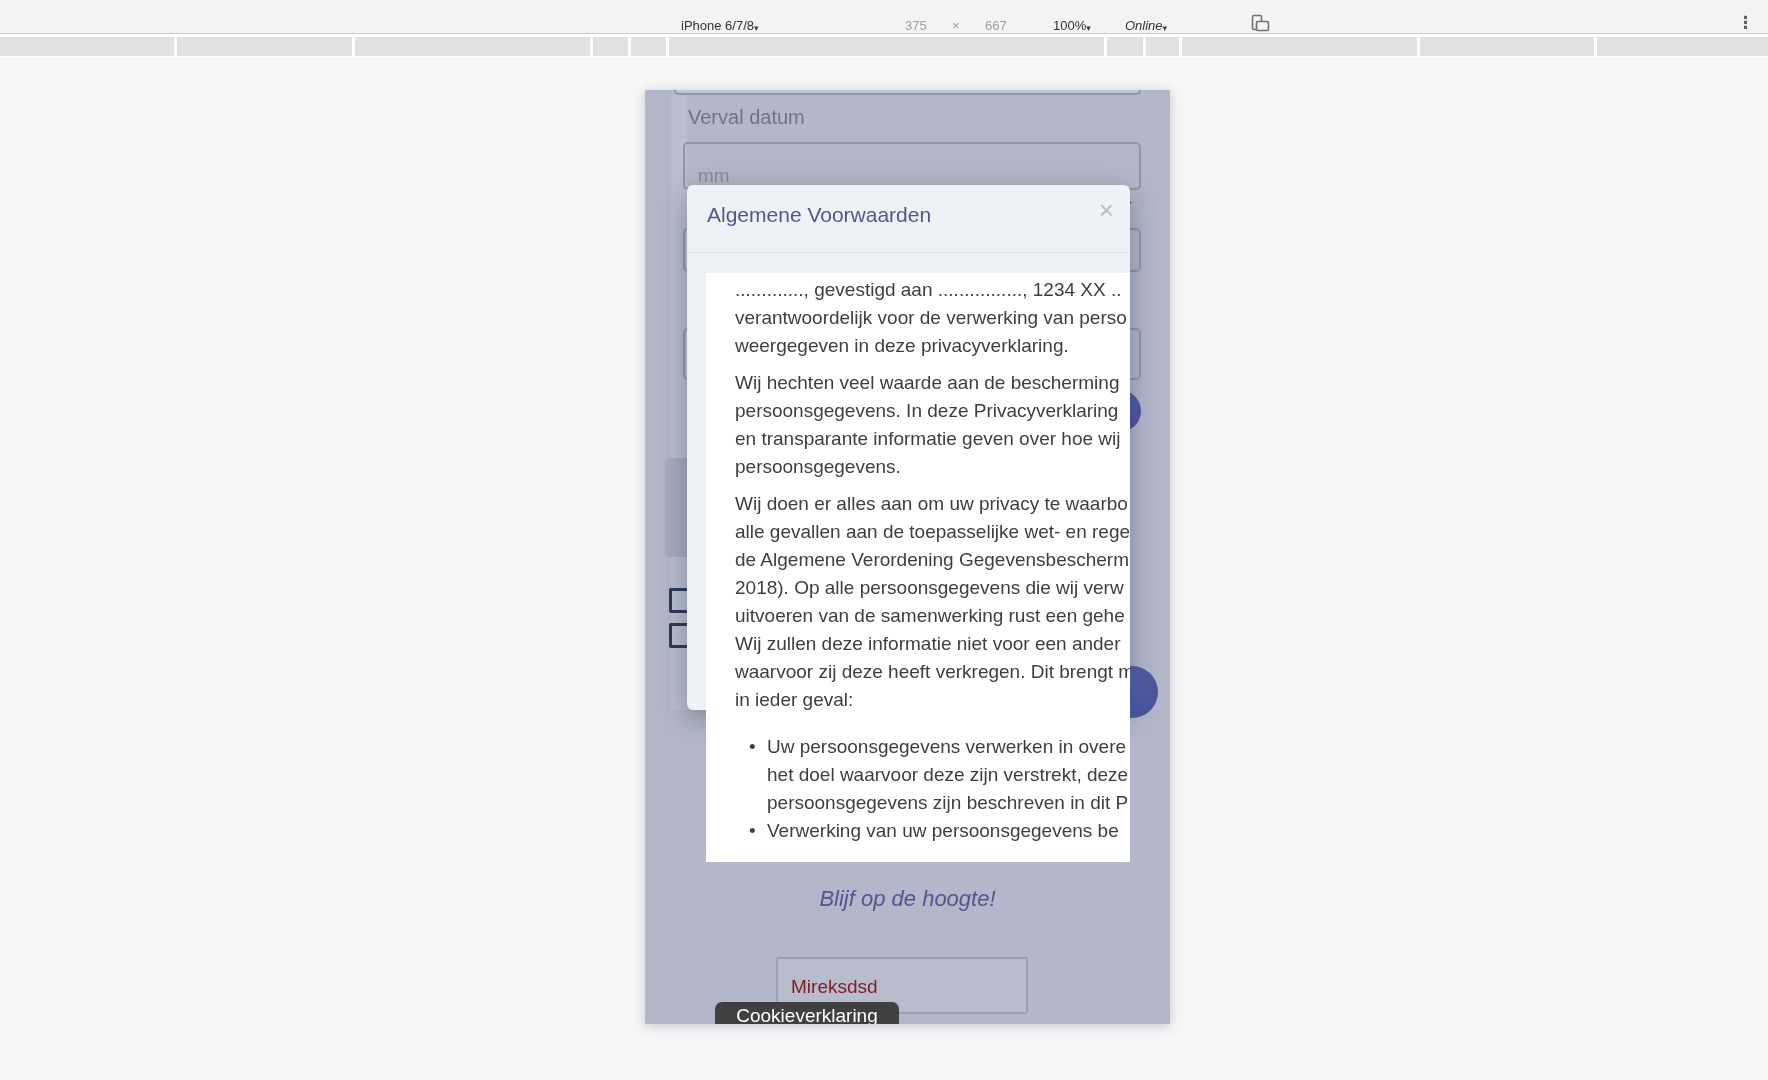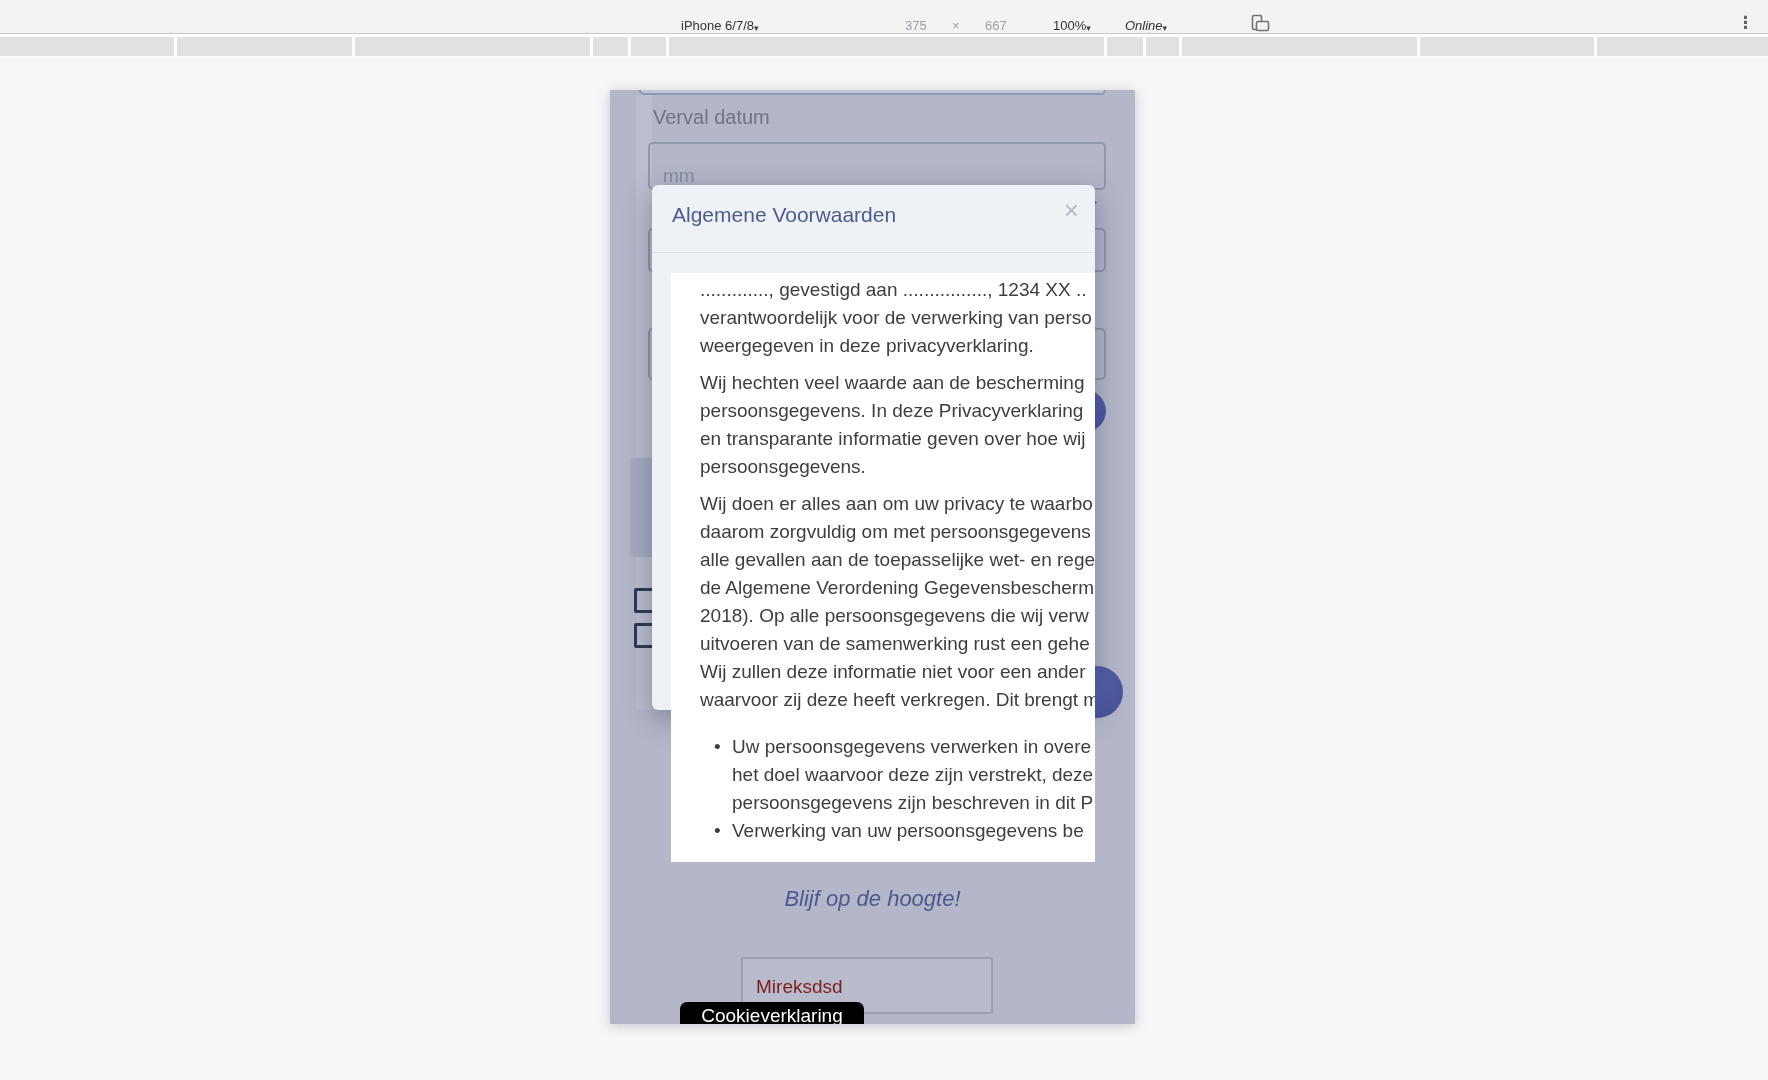--- a/index.html
+++ b/index.html
@@ -19,21 +19,21 @@
   .dt-zoom { left:1053px; }
   .dt-net { left:1125px;font-style:italic; }
   .dt-rotate { left:1248px; }
   .dt-kebab { left:1737px; font-size:17px; color:#5f6368; letter-spacing:0; font-weight:bold; }
 
   
   .strip { position:absolute; left:0; top:34px; width:1768px; height:23px; background:#ffffff; }
   .strip-seg { position:absolute; top:3px; height:19px; background:#e1e1e2; }
 
   
-  .viewport { position:absolute; left:610px; top:90px; width:525px; height:934px;
+  .viewport { position:absolute; left:645px; top:90px; width:525px; height:934px;
     background:#b3b7c9; overflow:hidden; box-shadow:0 2px 12px rgba(70,75,100,.28); }
 
   
   .card-strip { position:absolute; left:26px; top:5px; width:16px; height:615px; background:rgba(255,255,255,.10); }
   .field-top { position:absolute; left:29px; top:-6px; width:467px; height:11px;
     background:#c1c5d3; border:2px solid #9096ab; border-top:none; border-radius:0 0 5px 5px; }
   .verval-label { position:absolute; left:43px; top:16px; font-size:20px; color:#6e7487; }
   .field-mm { position:absolute; left:38px; top:52px; width:458px; height:48px;
     border:2px solid #9096ab; border-radius:5px; }
   .mm-ph { position:absolute; left:13px; top:21px; font-size:19px; color:#848ba2; }
@@ -47,21 +47,21 @@
   .gray-block { position:absolute; left:20px; top:368px; width:465px; height:99px; background:#a6abc0; border-radius:4px; }
   .cbx { position:absolute; left:24px; width:25px; height:25px; border:3px solid #2c3852; border-radius:2px; }
   .cbx-1 { top:498px; } .cbx-2 { top:533px; }
 
   .news-heading { position:absolute; left:0; top:796px; width:525px; text-align:center;
     font-size:22px; font-weight:500; color:#4e588e;font-style:italic; }
   .news-input { position:absolute; left:131px; top:867px; width:252px; height:57px;
     border:2px solid #9aa0b2; border-radius:2px; background:rgba(255,255,255,.06); }
   .news-ph { position:absolute; left:13px; top:17px; font-size:19px; color:#7f1d1d; }
   .cookie-btn { position:absolute; left:70px; top:912px; width:184px; height:30px;
-    background:#000000; color:#ffffff; border-radius:7px; font-size:19px;
+    background:#404040; color:#ffffff; border-radius:7px; font-size:19px;
     display:flex; align-items:flex-start; justify-content:center; padding-top:3px; }
 
   
   .dialog { position:absolute; left:42px; top:95px; width:443px; height:525px;
     background:#eef2f7; border-radius:6px; box-shadow:0 8px 28px rgba(40,45,80,.38); }
   .dialog-title { position:absolute; left:20px; top:18px; font-size:21px; font-weight:500; color:#4d5b8c; }
   .dialog-close { position:absolute; right:16px; top:12px; font-size:26px; color:#b6bcc6; line-height:26px; cursor:default; }
   .dialog-divider { position:absolute; left:0; top:67px; width:443px; height:1px; background:#dce2e9; }
 
   .terms-box { position:absolute; left:61px; top:183px; width:424px; height:589px;
@@ -150,27 +150,27 @@
         <div class="terms-line">weergegeven in deze privacyverklaring.</div>
       </div>
       <div class="terms-para">
         <div class="terms-line">Wij hechten veel waarde aan de bescherming</div>
         <div class="terms-line">persoonsgegevens. In deze Privacyverklaring</div>
         <div class="terms-line">en transparante informatie geven over hoe wij</div>
         <div class="terms-line">persoonsgegevens.</div>
       </div>
       <div class="terms-para">
         <div class="terms-line">Wij doen er alles aan om uw privacy te waarbo</div>
-        <div class="terms-line">daarom zorgvuldig om met persoonsgegevens</div>
         <div class="terms-line">alle gevallen aan de toepasselijke wet- en rege</div>
         <div class="terms-line">de Algemene Verordening Gegevensbescherm</div>
         <div class="terms-line">2018). Op alle persoonsgegevens die wij verw</div>
         <div class="terms-line">uitvoeren van de samenwerking rust een gehe</div>
         <div class="terms-line">Wij zullen deze informatie niet voor een ander</div>
         <div class="terms-line">waarvoor zij deze heeft verkregen. Dit brengt m</div>
+        <div class="terms-line">in ieder geval:</div>
       </div>
       <div class="terms-list">
         <div class="terms-item">
           <span class="bullet-dot">•</span>
           <div class="terms-line">Uw persoonsgegevens verwerken in overe</div>
           <div class="terms-line">het doel waarvoor deze zijn verstrekt, deze</div>
           <div class="terms-line">persoonsgegevens zijn beschreven in dit P</div>
         </div>
         <div class="terms-item">
           <span class="bullet-dot">•</span>

